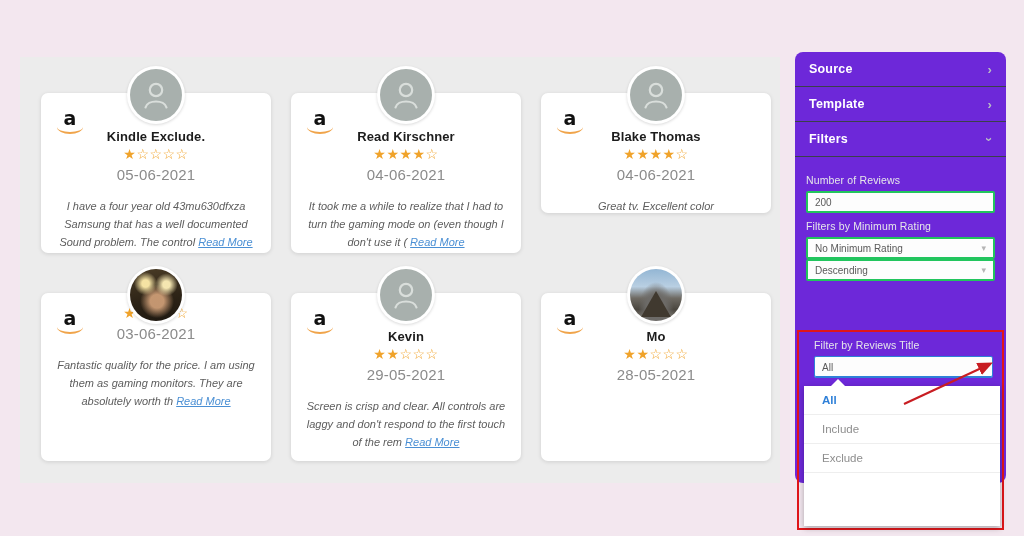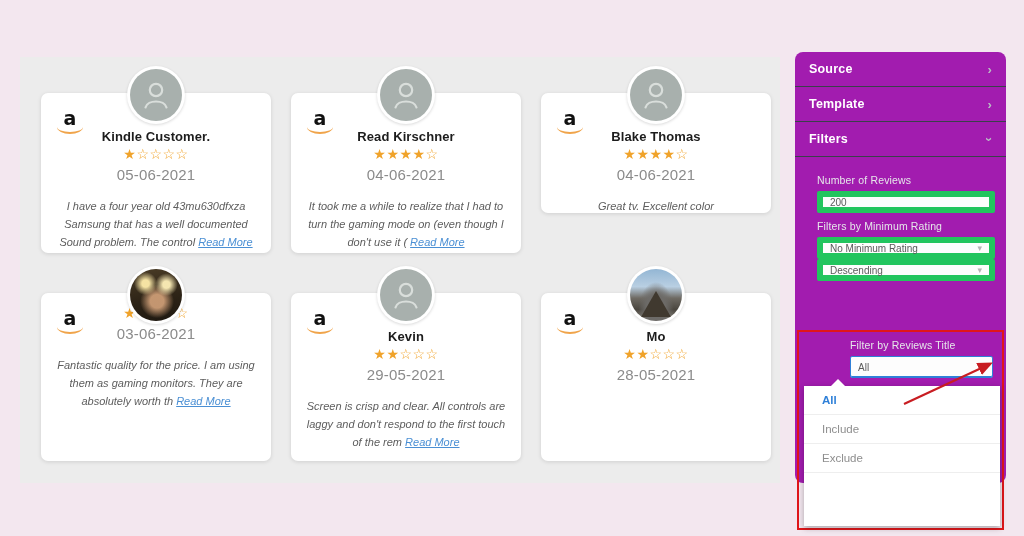--- a/index.html
+++ b/index.html
@@ -113,57 +113,57 @@
   }
   .read-more {
     color: #4a8fd4; text-decoration: underline;
     font-style: italic; cursor: pointer; text-align: center;
   }
 
   
   #sidebar {
     position: absolute; left: 795px; top: 52px;
     width: 211px; height: 431px;
-    background: #a21caf;
+    background: #6d28d9;
     border-radius: 8px 8px 8px 8px;
     color: #ffffff;
     overflow: visible;
   }
   .panel-row {
     height: 35px; display: flex; align-items: center;
     justify-content: space-between;
     padding: 0 14px 0 14px;
     border-bottom: 1px solid #3b404a;
     font-size: 12.5px; font-weight: 700;
     letter-spacing: 0.2px;
   }
   .chev { color: #b8bcc4; font-size: 13px; line-height: 1; }
   .chev.down { transform: rotate(90deg); display: inline-block; }
 
-  .filters-body { padding: 10px 11px 0 22px; position: relative; }
+  .filters-body { padding: 10px 11px 0 11px; position: relative; }
   .field-label {
     font-size: 10.5px; color: #e6e7ea; margin: 7px 0 5px 0;
     letter-spacing: 0.15px;
   }
   .field-box {
-    height: 22px; background: #fdfdfd; border: 6px solid #22c55e;
+    height: 22px; background: #fdfdfd; border: 2px solid #22c55e;
     border-radius: 2px; display: flex; align-items: center;
     padding: 0 7px; font-size: 10px; color: #5a5a5a;
     justify-content: space-between;
   }
   .field-box .sel-chev { color: #b5b5b5; font-size: 9px; }
 
   
   #filter-title-group {
     position: absolute; left: 2px; top: 278px;
     width: 207px; height: 200px;
     border: 2.5px solid #e0161a;
     z-index: 5;
   }
-  #filter-title-inner { padding: 4px 9px 0 15px; margin-left: 36px; }
+  #filter-title-inner { padding: 4px 9px 0 15px; }
   #filter-title-inner .field-label { margin-top: 3px; }
   .field-box.active {
     border: 1px solid #2f80d8;
     border-top-width: 1px;
     box-shadow: inset 0 -1px 0 #2f80d8;
   }
   .dropdown-panel {
     position: absolute; left: 5px; top: 54px;
     width: 196px; height: 140px;
     background: #ffffff;
@@ -200,21 +200,21 @@
             <span class="smile"></span>
         </div>
         <div class="avatar-wrap">
           <div class="avatar">
             <svg viewBox="0 0 34 34" aria-hidden="true">
               <circle cx="17" cy="12" r="6.2" fill="none" stroke="#d9dedb" stroke-width="2.2"></circle>
               <path d="M6.5 29.5 C8.5 21.5 25.5 21.5 27.5 29.5" fill="none" stroke="#d9dedb" stroke-width="2.2" stroke-linecap="round"></path>
             </svg>
           </div>
         </div>
-        <div class="reviewer-name">Kindle Customer.</div>
+        <div class="reviewer-name">Kindle Exclude.</div>
         <div class="stars"><span class="s-on">★</span><span class="s-off">☆</span><span class="s-off">☆</span><span class="s-off">☆</span><span class="s-off">☆</span></div>
         <div class="review-date">05-06-2021</div>
         <div class="review-body"><span>I have a four year old 43mu630dfxza Samsung that has a well documented Sound problem. The control </span><span class="read-more">Read More</span></div>
       </div>
 
       <div class="review-card r0 c1 h-tall">
         <div class="amazon-logo">
           <span class="a-glyph">a</span>
             <span class="smile"></span>
         </div>

